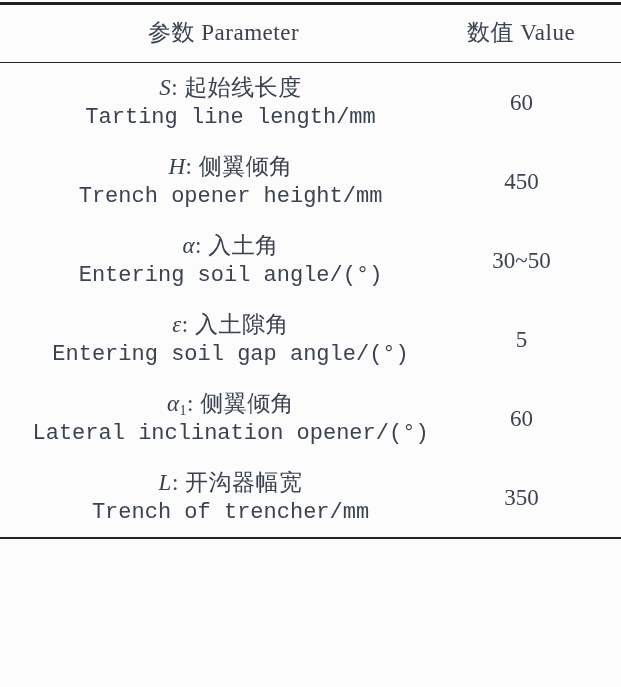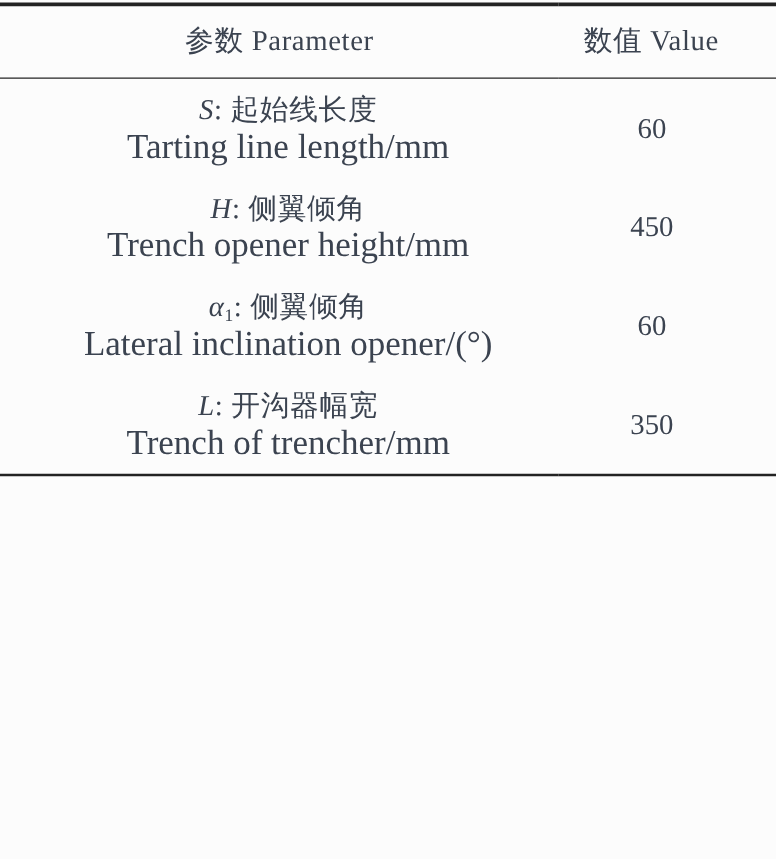--- a/index.html
+++ b/index.html
@@ -52,22 +52,23 @@
   td.val {
     font-size: 23px;
     vertical-align: middle;
   }
   .cn {
     font-size: 23px;
     line-height: 31px;
     letter-spacing: 0.5px;
   }
   .en {
-    font-size: 28px;
+    font-size: 22px;
     line-height: 30px;
+    font-family: Liberation Mono, monospace;
   }
   .sym {
     font-style: italic;
   }
   sub.symsub {
     font-size: 14px;
     line-height: 0;
     vertical-align: -4px;
   }
 </style>
@@ -96,20 +97,34 @@
       </tr>
       <tr>
         <td class="param">
           <div class="cn"><span class="sym">H</span><sub class="symsub"></sub><span>: 侧翼倾角</span></div>
           <div class="en">Trench opener height/mm</div>
         </td>
         <td class="val">450</td>
       </tr>
       <tr>
         <td class="param">
+          <div class="cn"><span class="sym">α</span><sub class="symsub"></sub><span>: 入土角</span></div>
+          <div class="en">Entering soil angle/(°)</div>
+        </td>
+        <td class="val">30~50</td>
+      </tr>
+      <tr>
+        <td class="param">
+          <div class="cn"><span class="sym">ε</span><sub class="symsub"></sub><span>: 入土隙角</span></div>
+          <div class="en">Entering soil gap angle/(°)</div>
+        </td>
+        <td class="val">5</td>
+      </tr>
+      <tr>
+        <td class="param">
           <div class="cn"><span class="sym">α</span><sub class="symsub">1</sub><span>: 侧翼倾角</span></div>
           <div class="en">Lateral inclination opener/(°)</div>
         </td>
         <td class="val">60</td>
       </tr>
       <tr>
         <td class="param">
           <div class="cn"><span class="sym">L</span><sub class="symsub"></sub><span>: 开沟器幅宽</span></div>
           <div class="en">Trench of trencher/mm</div>
         </td>

